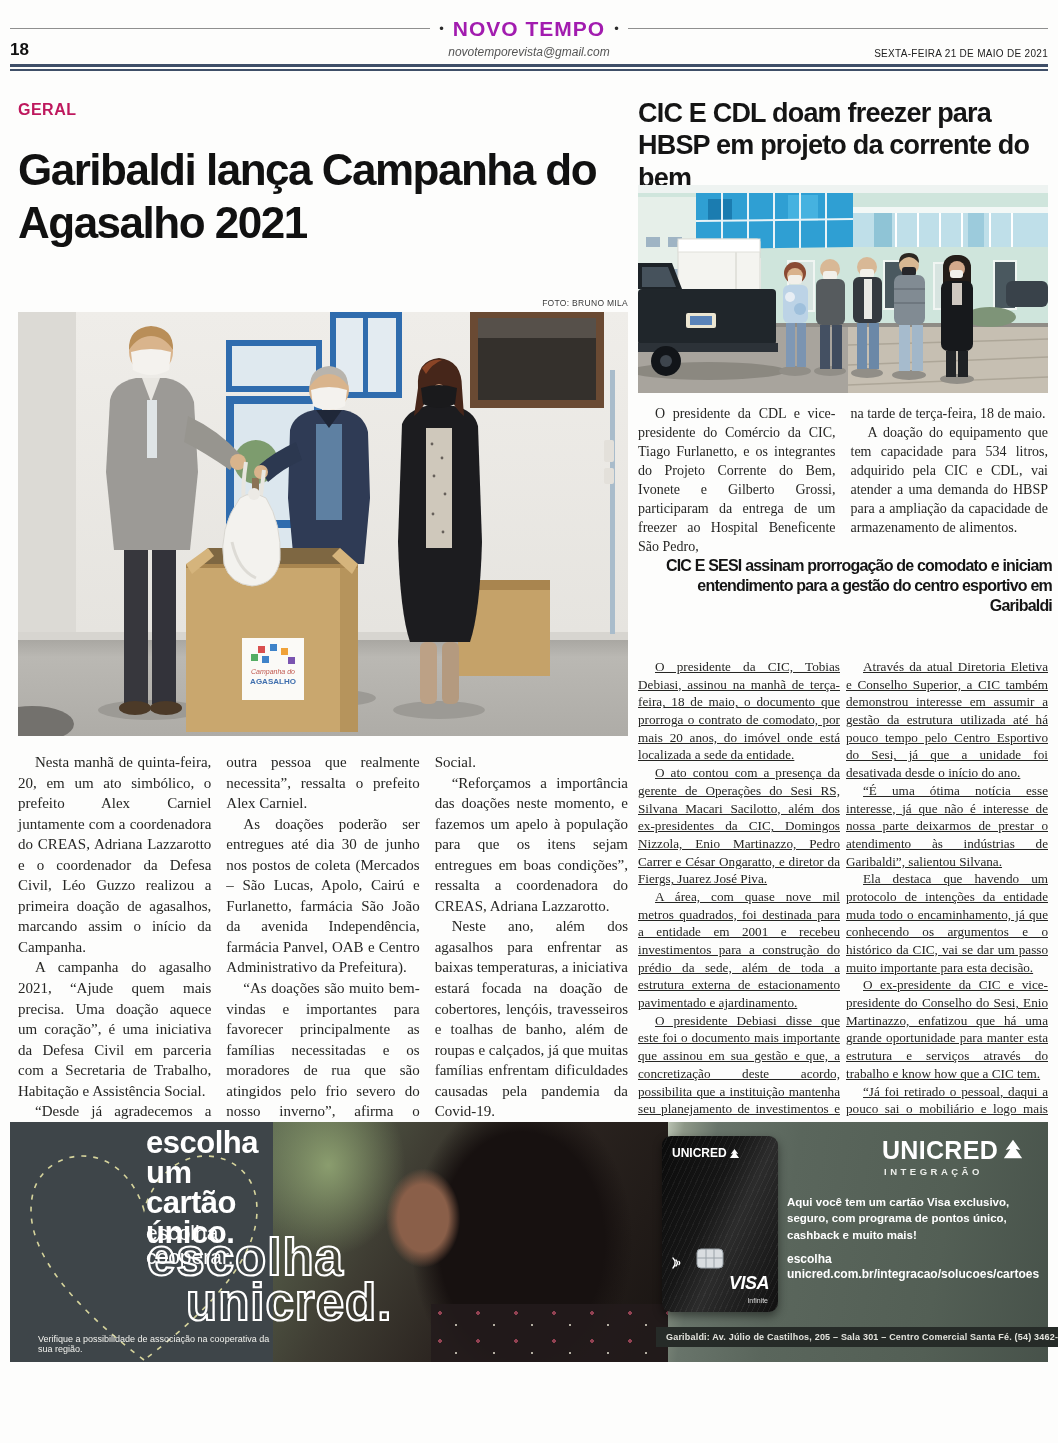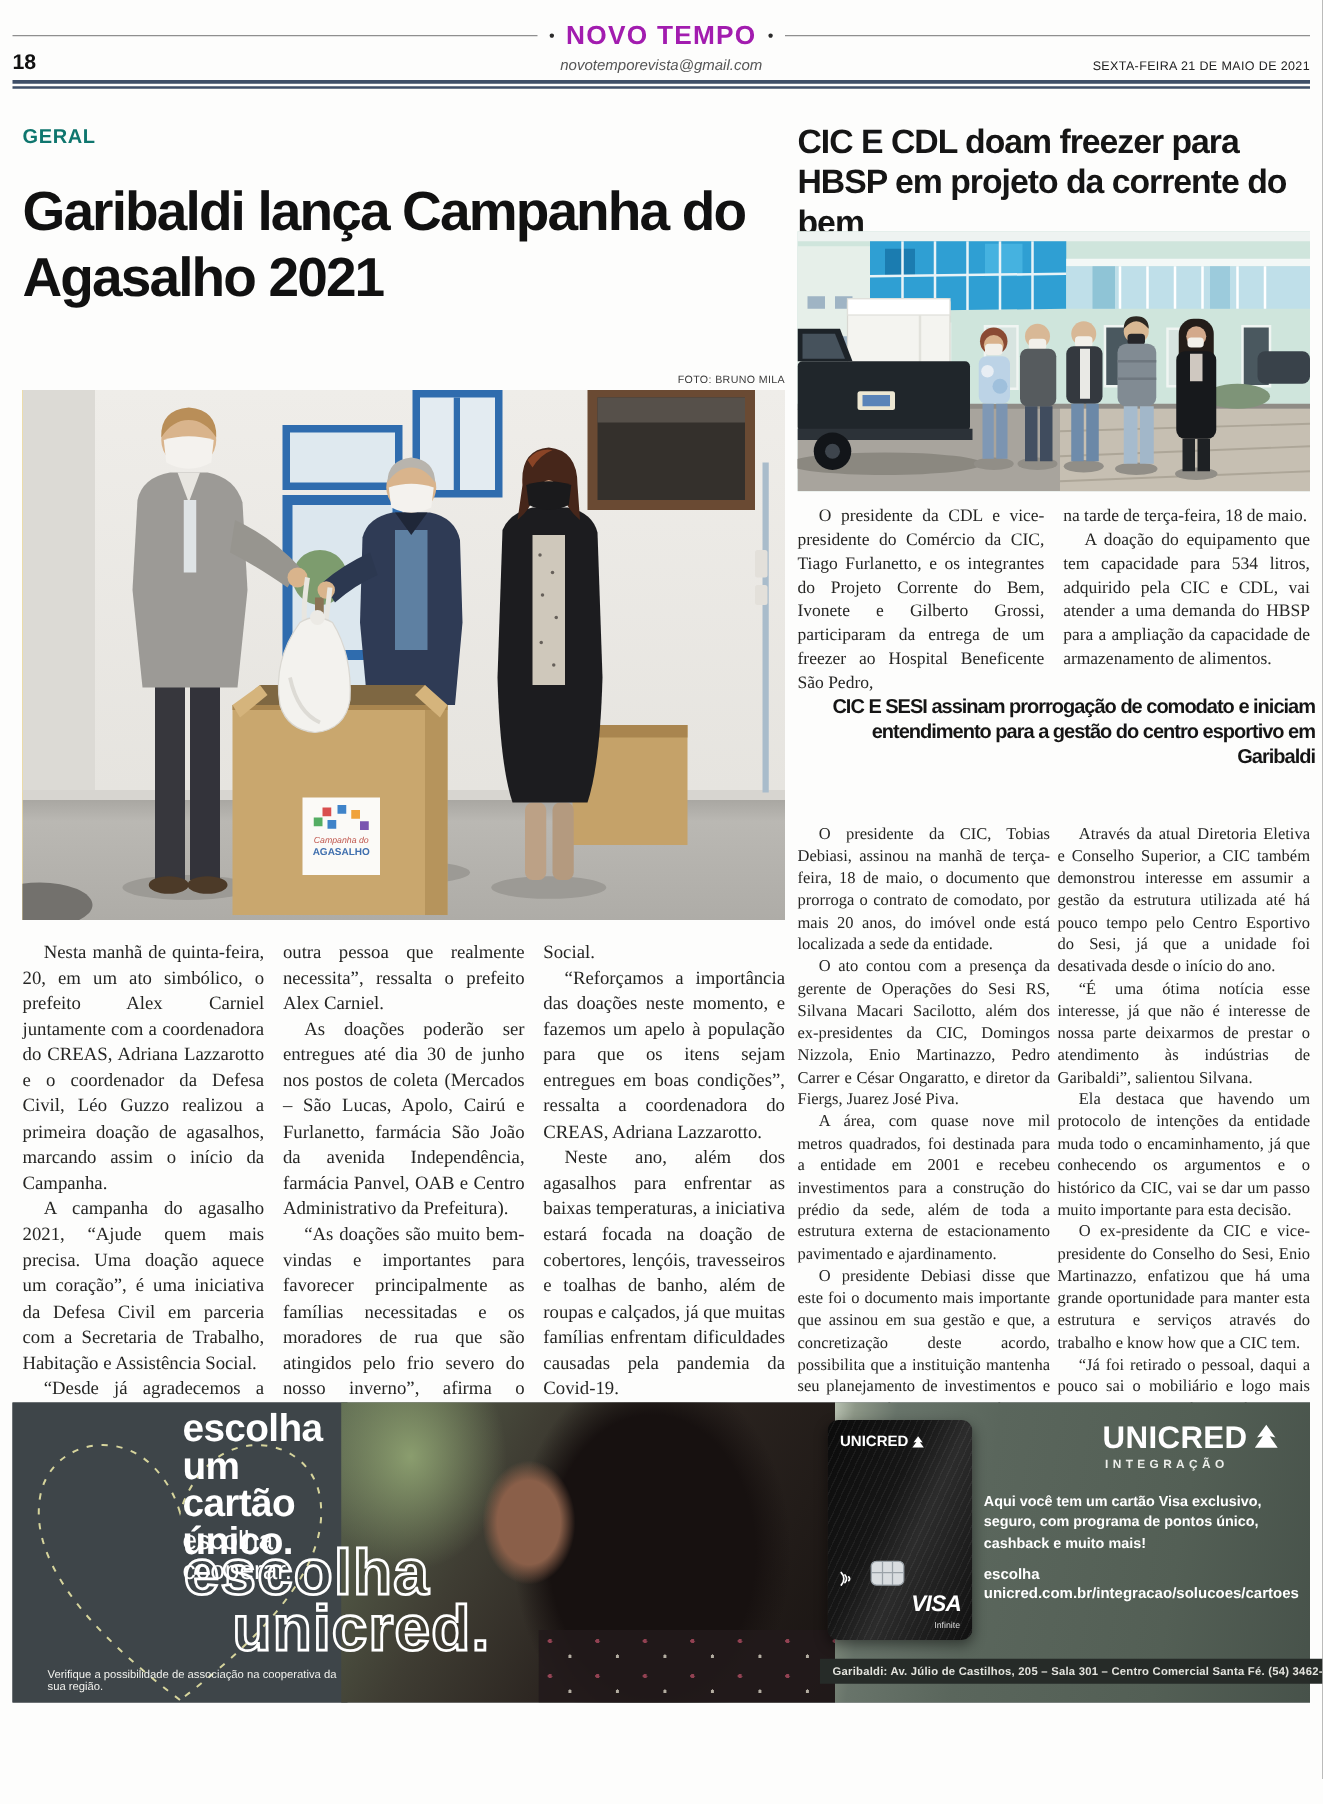--- a/index.html
+++ b/index.html
@@ -11,41 +11,41 @@
   .masthead-row{position:absolute;left:10px;right:10px;top:18px;display:flex;align-items:center;gap:9px;}
   .hline{flex:1;height:1px;background:#8f8f8f;}
   .bullet{font-size:13px;color:#2b2b2b;line-height:1;}
   .masthead{font-size:21px;font-weight:bold;letter-spacing:1px;color:#a21caf;margin:0;line-height:1;}
   .page-number{left:10px;top:40px;font-size:17px;font-weight:bold;color:#111;}
   .email{left:0;right:0;top:45px;text-align:center;font-style:italic;font-size:12px;color:#555;}
   .date{right:10px;top:48px;font-size:10px;color:#222;letter-spacing:.3px;}
   .double-rule{left:10px;right:10px;top:64px;height:2px;border-top:3px solid #3f4f68;border-bottom:2px solid #3f4f68;}
 
   
-  .section-label{left:18px;top:101px;font-size:16px;font-weight:600;color:#0f766e;letter-spacing:.5px;}
+  .section-label{left:18px;top:101px;font-size:16px;font-weight:600;color:#be185d;letter-spacing:.5px;}
   .headline-main{left:18px;top:144px;width:606px;font-size:44px;line-height:1.2;font-weight:bold;
                  letter-spacing:-1.5px;color:#111;margin:0;}
   .photo-credit{left:18px;top:298px;width:610px;text-align:right;font-size:8.5px;color:#3a3a3a;letter-spacing:.3px;}
-  .photo-main{left:18px;top:312px;width:610px;height:424px;background:#eab308;}
+  .photo-main{left:18px;top:312px;width:610px;height:424px;background:#c2410c;}
   .photo-main svg,.photo-freezer svg{display:block;width:100%;height:100%;}
 
   .cols{display:flex;}
   .cols .col{flex:1;}
   .serif{font-family:"Liberation Serif",serif;text-align:justify;color:#262624;}
   .cols p{margin:0;text-indent:17px;}
   .col.continued p:first-child{text-indent:0;}
   .cols-main{left:18px;top:752px;width:610px;gap:15px;font-size:15px;line-height:1.37;}
 
   
   .headline-right{margin:0;font-weight:bold;color:#151515;letter-spacing:-.8px;}
   .hr1{left:638px;top:97px;width:414px;font-size:27px;line-height:1.2;}
   .photo-freezer{left:638px;top:185px;width:410px;height:208px;background:#cfe5dc;}
   .freezer-cols{left:638px;top:404px;width:410px;gap:15px;font-size:14px;line-height:1.36;}
   .hr2{left:638px;top:556px;width:414px;font-size:16px;line-height:1.24;text-align:right;}
-  .sesi-cols{left:638px;top:658px;width:410px;gap:6px;font-size:13.2px;line-height:1.34;}
+  .sesi-cols{left:638px;top:658px;width:410px;gap:6px;font-size:13.2px;line-height:1.34;text-decoration:underline;}
 
   
   .ad{left:10px;top:1122px;width:1038px;height:240px;background:#3e4549;}
   .ad-left{position:absolute;left:0;top:0;width:268px;height:240px;background:#3e4549;overflow:hidden;}
   .heart-svg{position:absolute;left:0;top:0;width:268px;height:240px;}
   .ad-photo{position:absolute;left:263px;top:0;width:395px;height:240px;overflow:hidden;
     background:
       radial-gradient(60px 80px at 38% 40%, #8a5f49 0 42%, rgba(138,95,73,0) 62%),
       radial-gradient(150px 200px at 63% 50%, #171110 0 55%, rgba(23,17,16,0) 74%),
       radial-gradient(110px 130px at 14% 18%, rgba(145,165,115,.9), rgba(90,105,75,0) 70%),

